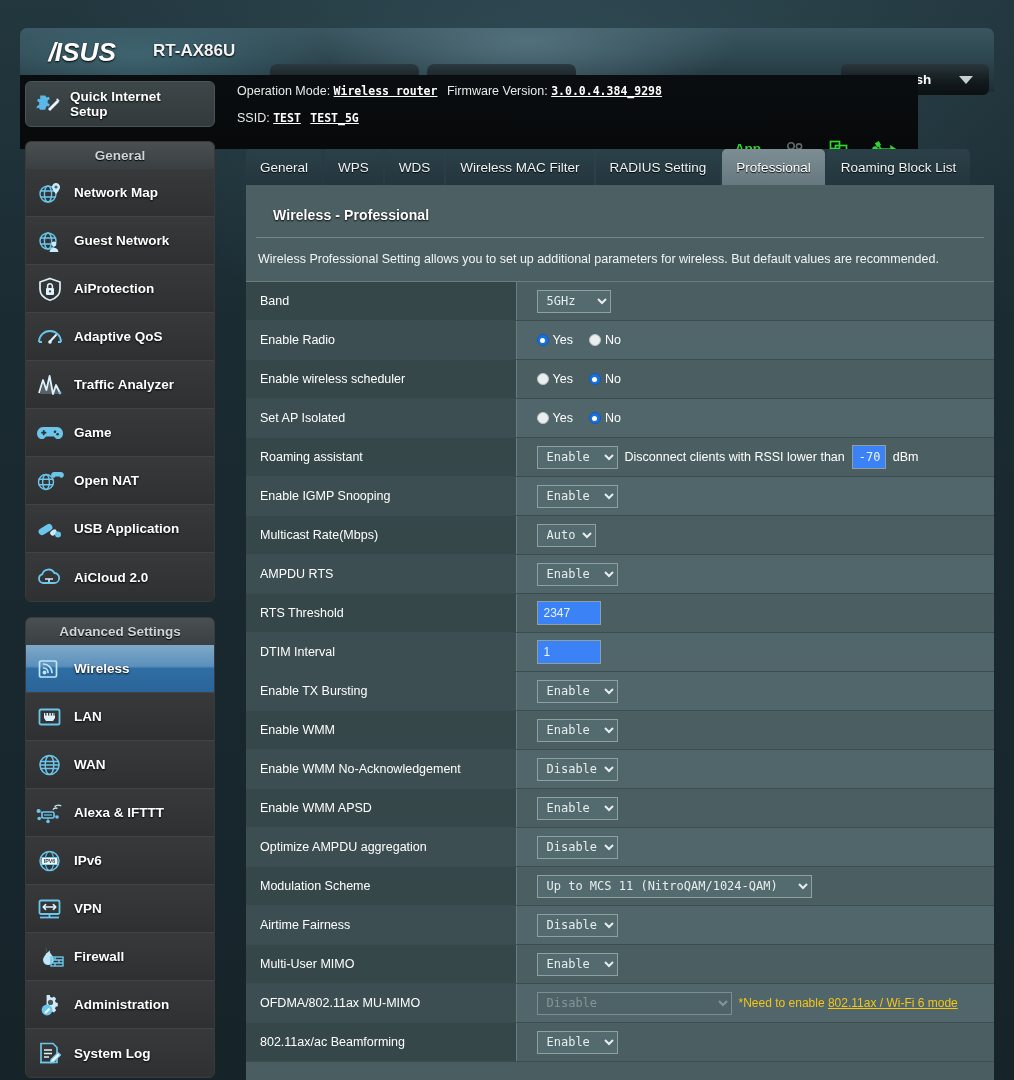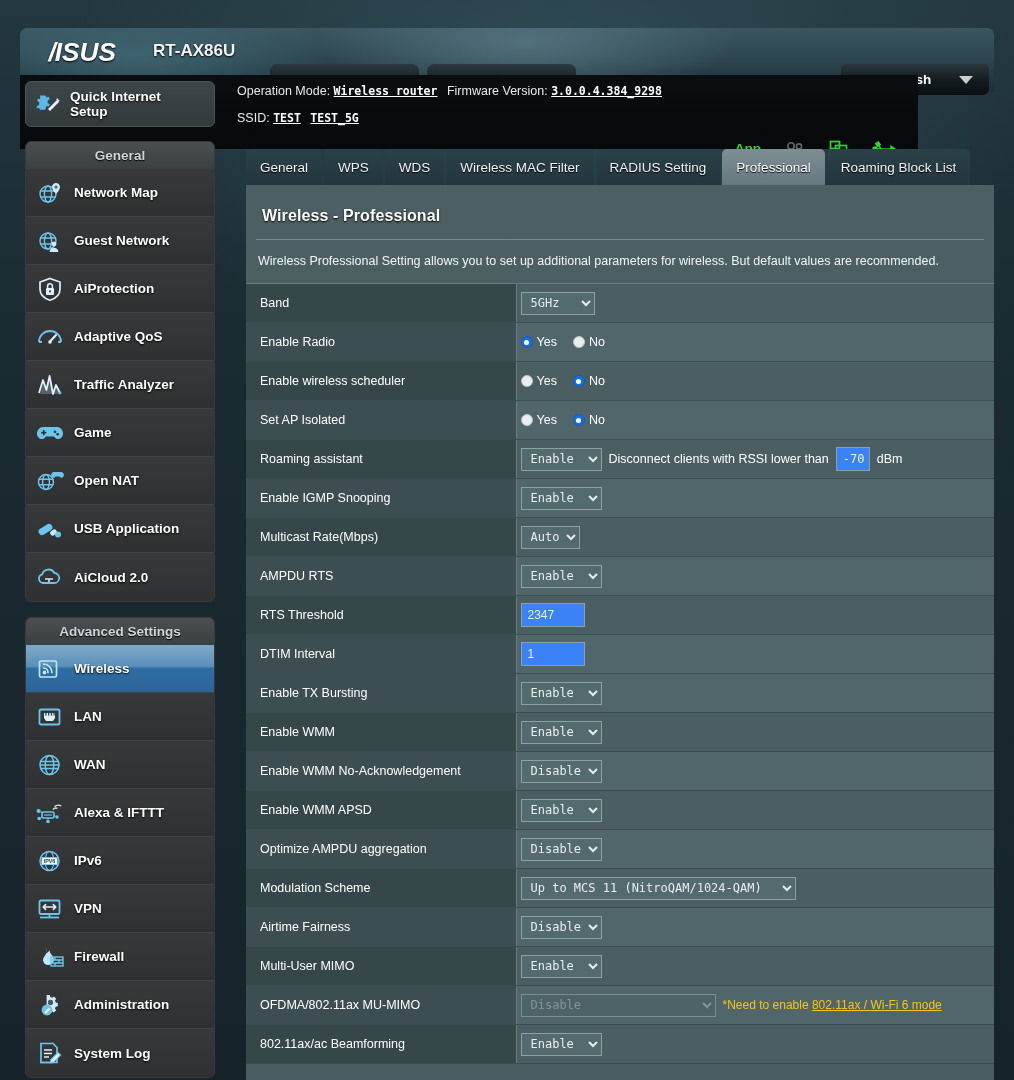--- a/index.html
+++ b/index.html
@@ -125,41 +125,41 @@
   .sitem .ico{ width:48px; display:flex; align-items:center; justify-content:center; flex:0 0 48px;}
   .sitem .lbl{ color:#fff; font-size:13.5px; font-weight:bold; text-shadow:0 1px 2px #000; }
 
   
   .main{
     position:absolute; left:226px; top:157px; width:748px; height:895px;
     background:#475b5e;
     background:linear-gradient(180deg,#4c6063 0%, #4a5e61 100%);
   }
   .page-title{
-    margin:22px 0 0 16px; color:#fff; font-size:16px; font-weight:bold;
+    margin:22px 0 0 27px; color:#fff; font-size:14px; font-weight:bold;
     text-shadow:0 1px 2px #000; letter-spacing:.1px;
   }
   .rule{ margin:14px 10px 0 10px; height:1px; background:#76888b; }
   .page-desc{ margin:14px 10px 0 12px; color:#f2f5f5; font-size:12.5px; }
 
   table.settings{ width:748px; border-collapse:collapse; margin-top:15px; }
   table.settings tr{ height:39px; }
   table.settings td{
     border-top:1px solid #6b7d80;
     border-bottom:1px solid #3c4c4f;
     vertical-align:middle;
   }
   td.lbl{
     width:270px; padding-left:14px;
     color:#fff; font-size:12.5px;
     background:#36474a;
     border-right:1px solid #6b7d80;
   }
   tr.alt td.lbl{ background:#3c4e51; }
-  td.val{ padding-left:4px; background:#4b5f62; }
+  td.val{ padding-left:20px; background:#4b5f62; }
   tr.alt td.val{ background:#51666a; }
 
   
   select.sel{
     font-family:"DejaVu Sans Mono", monospace;
     font-size:12px; color:#e8eded;
     background:#536a6e;
     border:1px solid #8fa0a3;
     padding:2px 3px 2px 5px;
     height:23px;

